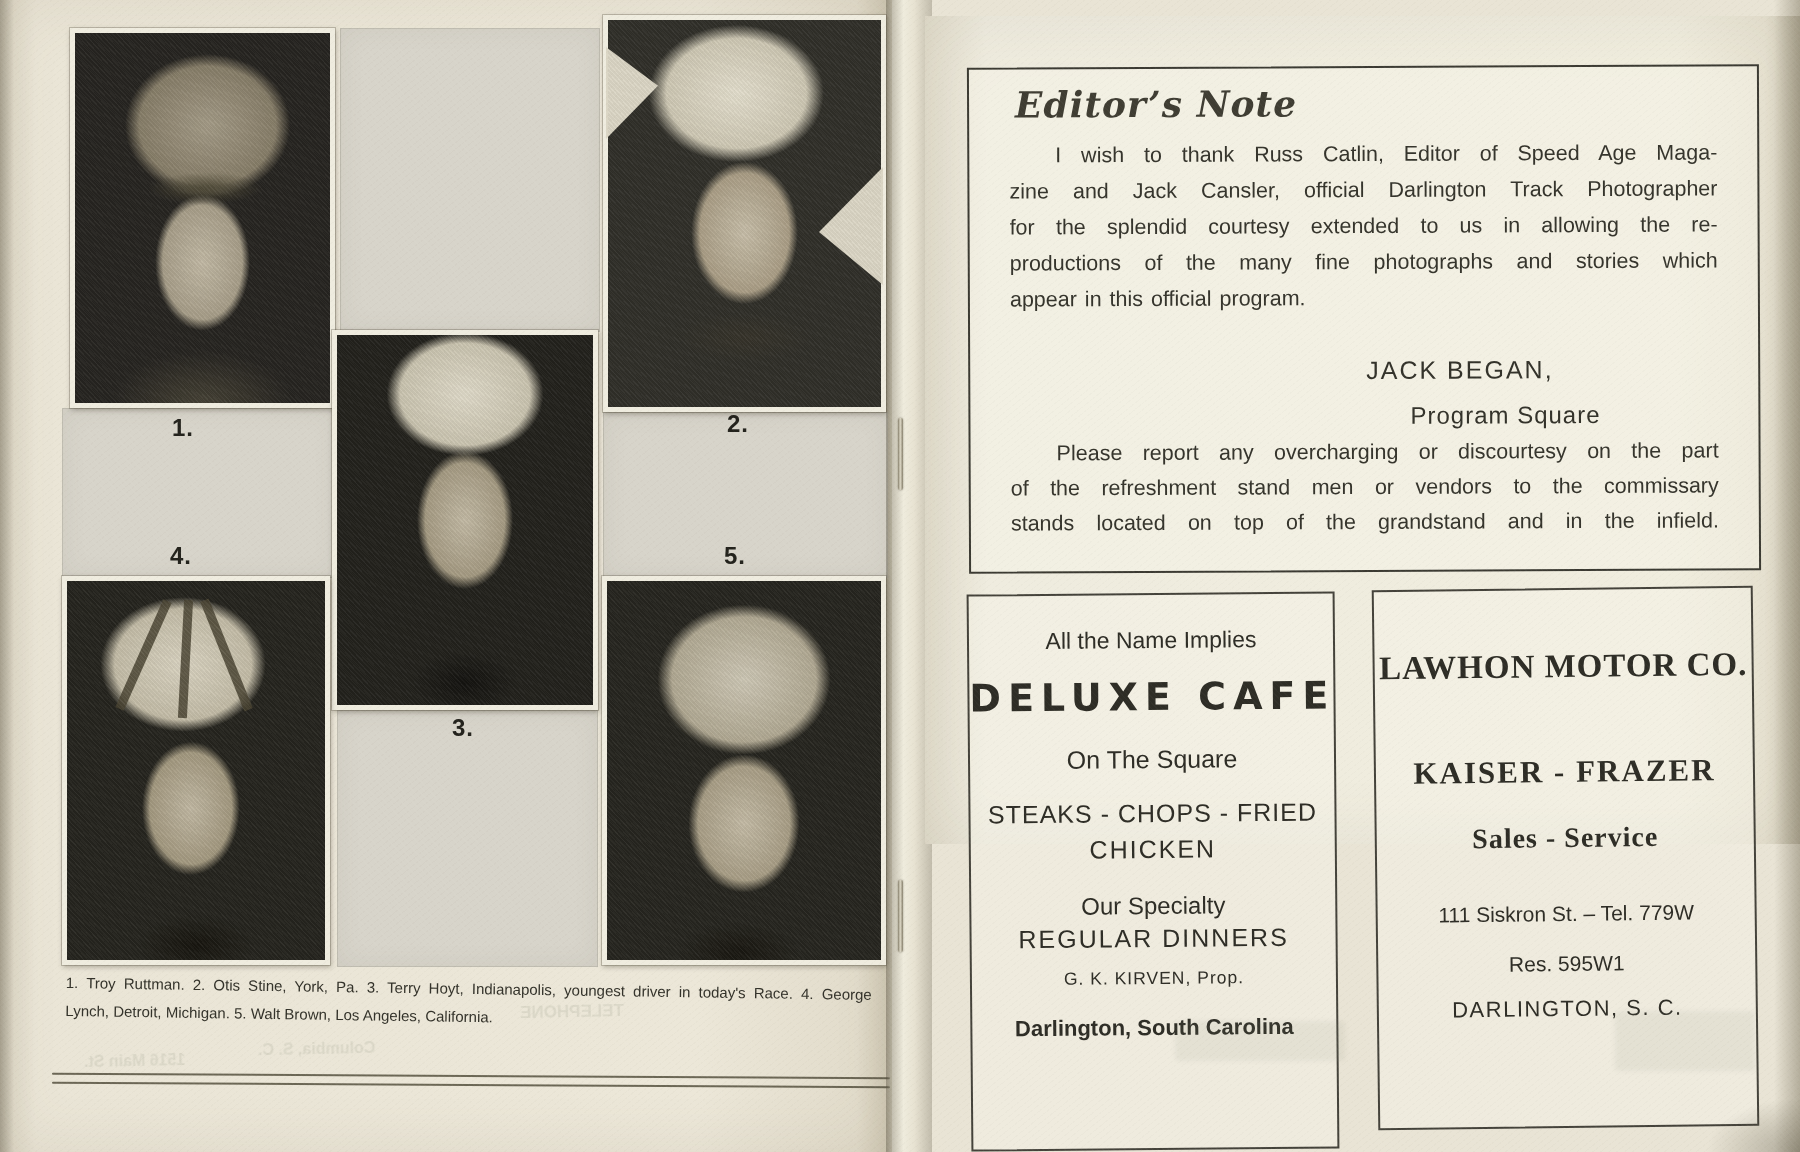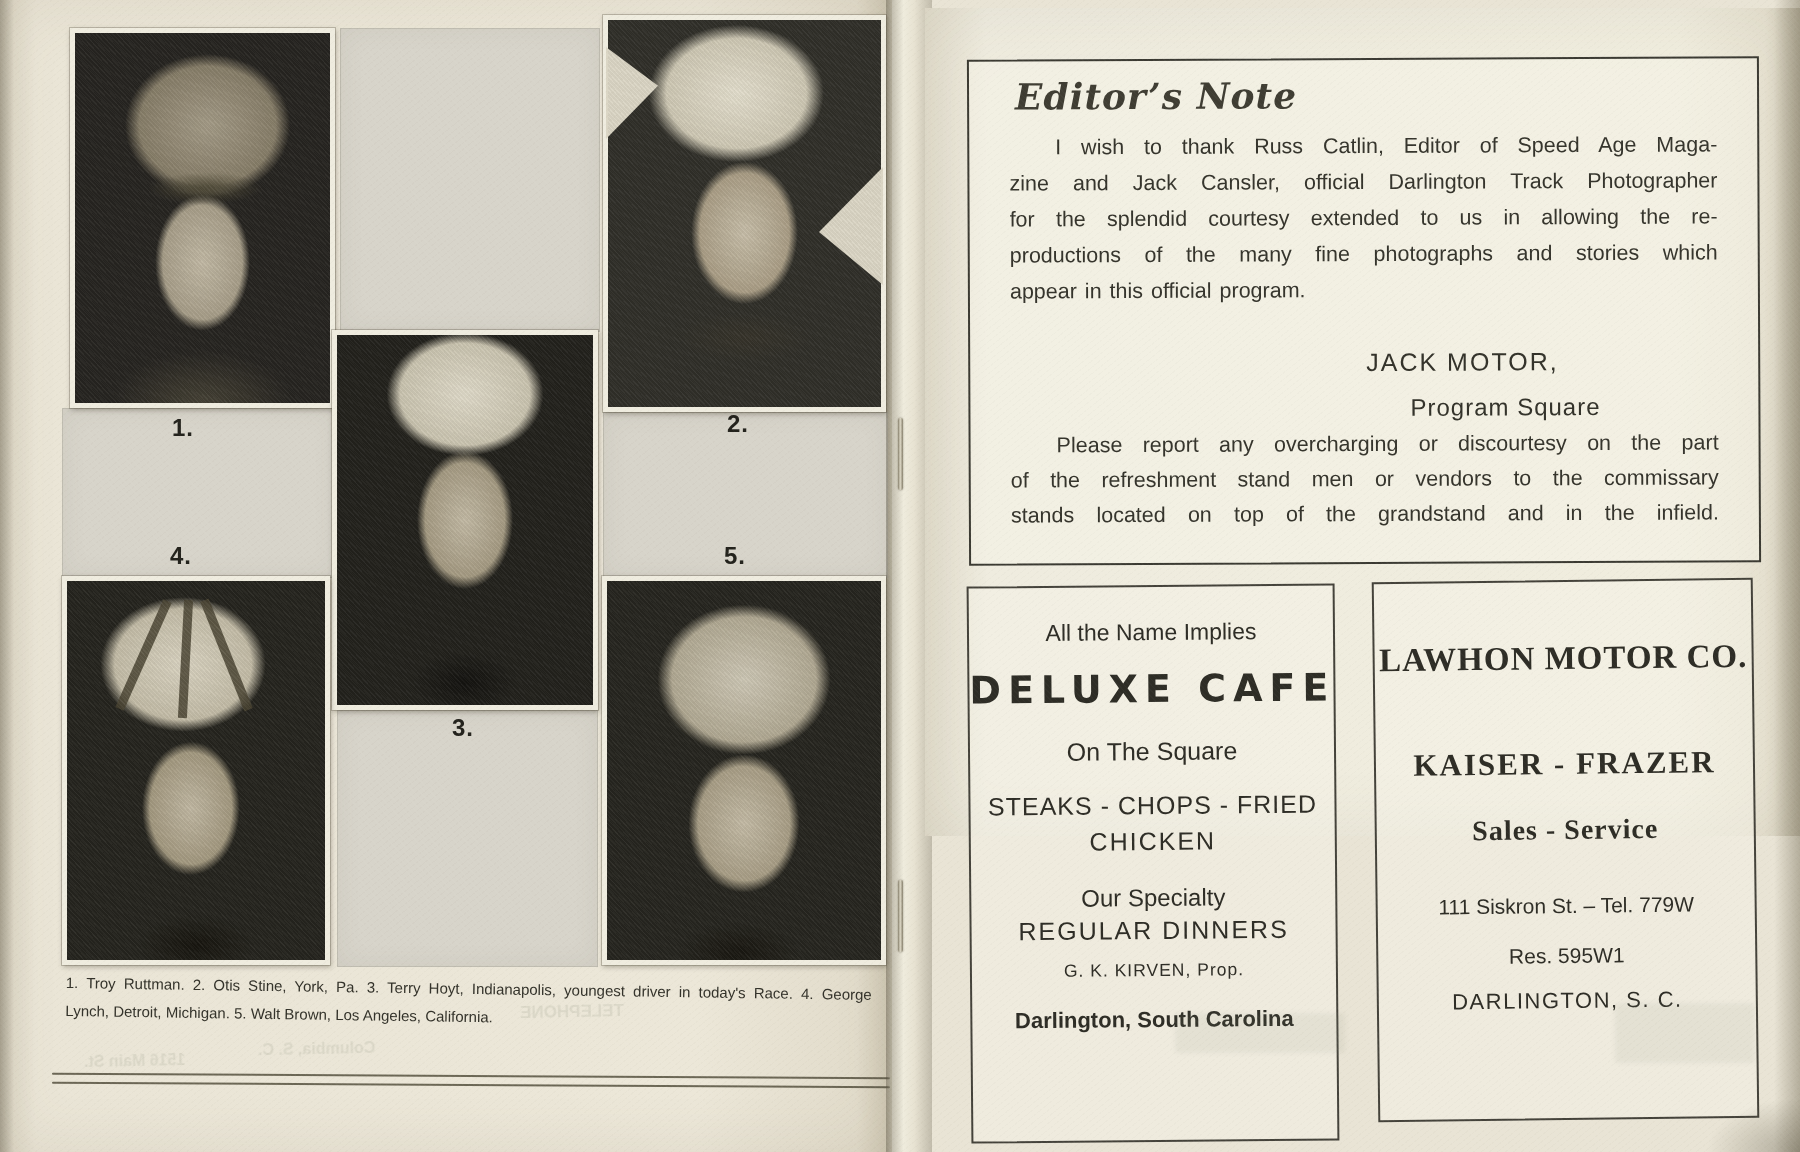--- a/index.html
+++ b/index.html
@@ -3,21 +3,21 @@
 <meta charset="utf-8">
 <style>
   html,body{margin:0;padding:0;background:#6b675c;}
   .canvas{position:relative;width:1800px;height:1152px;overflow:hidden;
           font-family:"Liberation Sans",sans-serif;background:#e9e4d5;}
 
   
   .page-left{position:absolute;left:0;top:0;width:892px;height:1152px;
     background:linear-gradient(90deg,#d9d3c1 0%,#eae5d6 4%,#ece7d8 78%,#e2dccb 96%,#cdc6b1 100%);
     box-shadow:inset 0 0 60px rgba(120,110,85,.12);}
-  .page-right{position:absolute;left:925px;top:8px;width:875px;height:828px;
+  .page-right{position:absolute;left:925px;top:16px;width:875px;height:828px;
     background:linear-gradient(90deg,#e2ddcc 0%,#efecdf 7%,#f0edde 86%,#e7e2d1 96%,#c9c3af 100%);
     box-shadow:inset 0 0 70px rgba(120,110,85,.10);text-decoration:underline;}
   .spine{position:absolute;left:886px;top:0;width:46px;height:1152px;
     background:linear-gradient(90deg,rgba(70,64,48,.38) 0%,rgba(239,236,221,.95) 38%,rgba(231,226,209,.9) 62%,rgba(100,93,74,.30) 100%);}
   .staple{position:absolute;width:5px;height:72px;border-radius:2px;
     background:linear-gradient(90deg,#867f6b,#ddd8c6 45%,#867f6b);box-shadow:0 0 2px rgba(50,45,30,.5);}
   .edge-l{position:absolute;left:0;top:0;width:14px;height:1152px;
     background:linear-gradient(90deg,rgba(80,74,58,.35),rgba(0,0,0,0));}
   .edge-r{position:absolute;right:0;top:0;width:26px;height:1152px;
     background:linear-gradient(90deg,rgba(0,0,0,0),rgba(122,114,93,.48));}
@@ -148,21 +148,21 @@
 
     <div class="note-box">
       <div class="note-title">Editor’s Note</div>
 
       <div class="jl ind" style="top:74px;">I wish to thank Russ Catlin, Editor of Speed Age Maga-</div>
       <div class="jl" style="top:110px;">zine and Jack Cansler, official Darlington Track Photographer</div>
       <div class="jl" style="top:146px;">for the splendid courtesy extended to us in allowing the re-</div>
       <div class="jl" style="top:182px;">productions of the many fine photographs and stories which</div>
       <div class="jl endline" style="top:218px;">appear in this official program.</div>
 
-      <div class="sig" style="left:396px;top:288px;font-size:25px;letter-spacing:2px;">JACK MOTOR,</div>
+      <div class="sig" style="left:396px;top:288px;font-size:25px;letter-spacing:2px;">JACK BEGAN,</div>
       <div class="sig" style="left:440px;top:334px;font-size:24px;letter-spacing:1px;">Program Square</div>
 
       <div class="jl ind" style="top:372px;">Please report any overcharging or discourtesy on the part</div>
       <div class="jl" style="top:407px;">of the refreshment stand men or vendors to the commissary</div>
       <div class="jl" style="top:442px;">stands located on top of the grandstand and in the infield.</div>
     </div>
 
     <div class="ad-box deluxe">
       <div class="adline" style="top:32px;font-size:23px;">All the Name Implies</div>
       <div class="adline" style="top:80px;font-size:38px;font-weight:800;letter-spacing:7px;font-family:'DejaVu Sans',sans-serif;">DELUXE CAFE</div>

